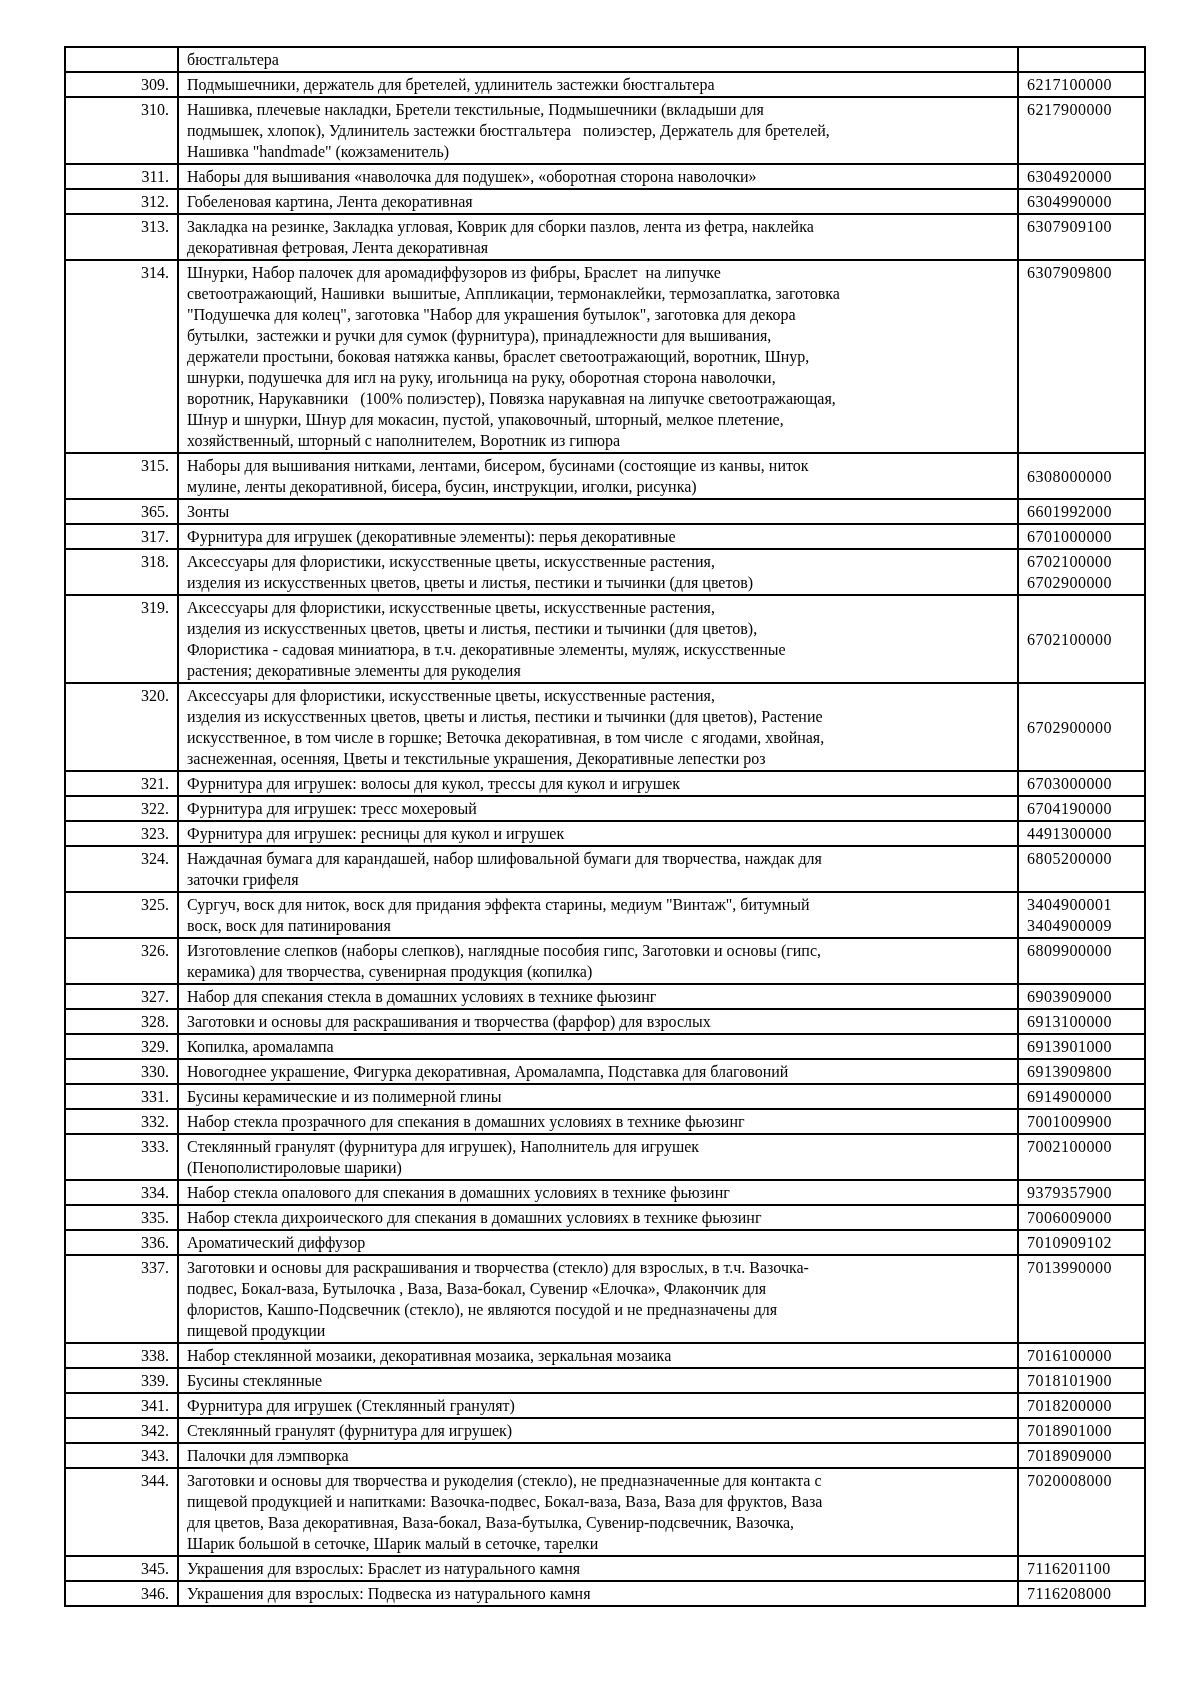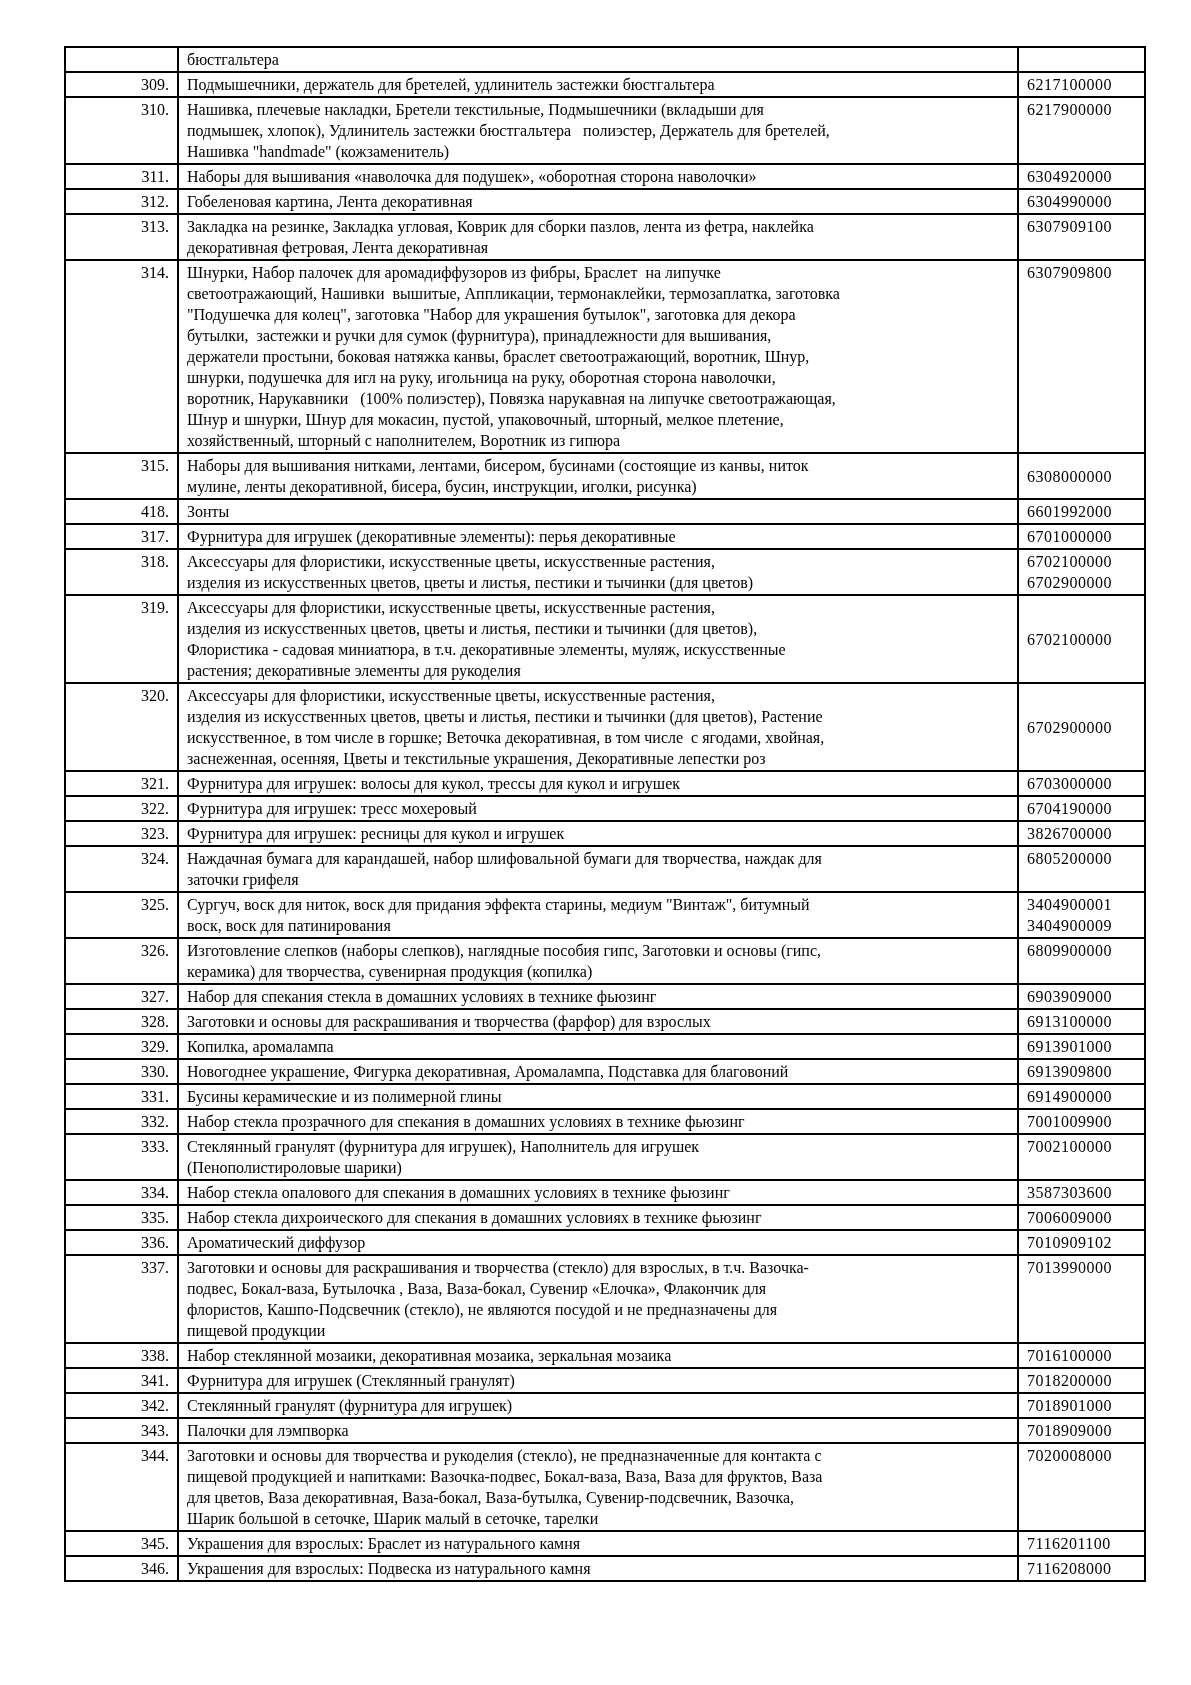--- a/index.html
+++ b/index.html
@@ -123,21 +123,21 @@
         </tr>
         <tr>
           <td class="cell-num">315.</td>
           <td class="cell-desc">Наборы для вышивания нитками, лентами, бисером, бусинами (состоящие из канвы, ниток
 мулине, ленты декоративной, бисера, бусин, инструкции, иголки, рисунка)</td>
           <td class="cell-code valign-middle">
             <div>6308000000</div>
           </td>
         </tr>
         <tr>
-          <td class="cell-num">418.</td>
+          <td class="cell-num">365.</td>
           <td class="cell-desc">Зонты</td>
           <td class="cell-code">
             <div>6601992000</div>
           </td>
         </tr>
         <tr>
           <td class="cell-num">317.</td>
           <td class="cell-desc">Фурнитура для игрушек (декоративные элементы): перья декоративные</td>
           <td class="cell-code">
             <div>6701000000</div>
@@ -183,21 +183,21 @@
           <td class="cell-num">322.</td>
           <td class="cell-desc">Фурнитура для игрушек: тресс мохеровый</td>
           <td class="cell-code">
             <div>6704190000</div>
           </td>
         </tr>
         <tr>
           <td class="cell-num">323.</td>
           <td class="cell-desc">Фурнитура для игрушек: ресницы для кукол и игрушек</td>
           <td class="cell-code">
-            <div>3826700000</div>
+            <div>4491300000</div>
           </td>
         </tr>
         <tr>
           <td class="cell-num">324.</td>
           <td class="cell-desc">Наждачная бумага для карандашей, набор шлифовальной бумаги для творчества, наждак для
 заточки грифеля</td>
           <td class="cell-code">
             <div>6805200000</div>
           </td>
         </tr>
@@ -265,21 +265,21 @@
           <td class="cell-desc">Стеклянный гранулят (фурнитура для игрушек), Наполнитель для игрушек
 (Пенополистироловые шарики)</td>
           <td class="cell-code">
             <div>7002100000</div>
           </td>
         </tr>
         <tr>
           <td class="cell-num">334.</td>
           <td class="cell-desc">Набор стекла опалового для спекания в домашних условиях в технике фьюзинг</td>
           <td class="cell-code">
-            <div>3587303600</div>
+            <div>9379357900</div>
           </td>
         </tr>
         <tr>
           <td class="cell-num">335.</td>
           <td class="cell-desc">Набор стекла дихроического для спекания в домашних условиях в технике фьюзинг</td>
           <td class="cell-code">
             <div>7006009000</div>
           </td>
         </tr>
         <tr>
@@ -300,20 +300,27 @@
           </td>
         </tr>
         <tr>
           <td class="cell-num">338.</td>
           <td class="cell-desc">Набор стеклянной мозаики, декоративная мозаика, зеркальная мозаика</td>
           <td class="cell-code">
             <div>7016100000</div>
           </td>
         </tr>
         <tr>
+          <td class="cell-num">339.</td>
+          <td class="cell-desc">Бусины стеклянные</td>
+          <td class="cell-code">
+            <div>7018101900</div>
+          </td>
+        </tr>
+        <tr>
           <td class="cell-num">341.</td>
           <td class="cell-desc">Фурнитура для игрушек (Стеклянный гранулят)</td>
           <td class="cell-code">
             <div>7018200000</div>
           </td>
         </tr>
         <tr>
           <td class="cell-num">342.</td>
           <td class="cell-desc">Стеклянный гранулят (фурнитура для игрушек)</td>
           <td class="cell-code">

